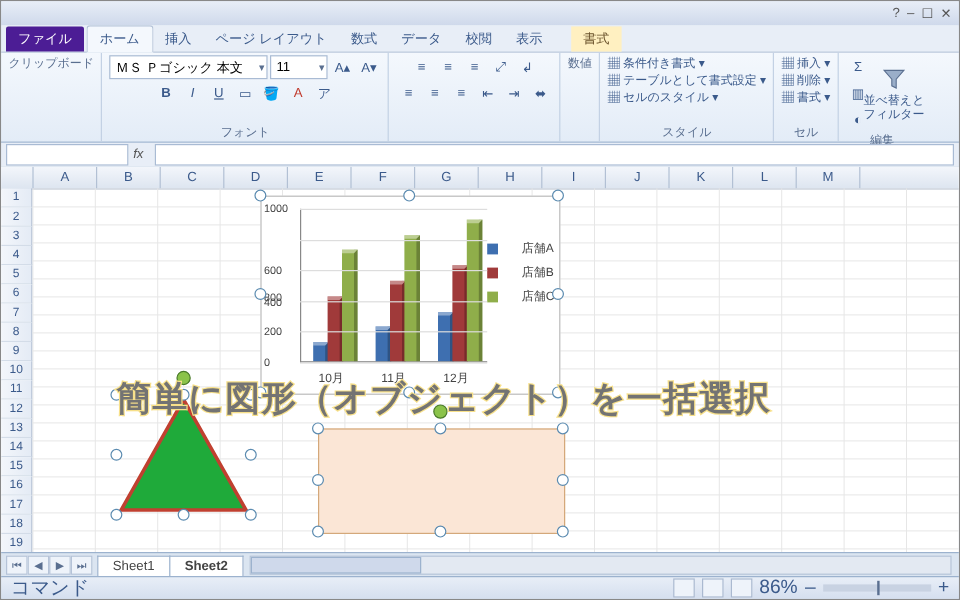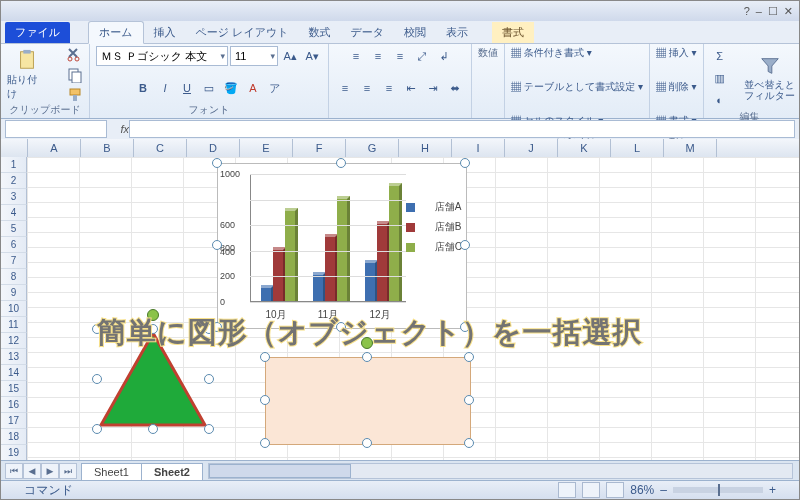--- a/index.html
+++ b/index.html
@@ -3,40 +3,40 @@
 <meta charset="utf-8">
 <style>
 html,body{margin:0;padding:0;font-family:"Meiryo","MS PGothic",sans-serif;font-size:11px;background:#fff;overflow:hidden}
 #app{width:800px;height:500px;position:relative;border:1px solid #888;box-sizing:border-box;background:#dbe5f1}
 
 #title{height:20px;background:linear-gradient(#e8eef7,#cfd9eb);display:flex;align-items:center;justify-content:flex-end;padding:0 6px;color:#555}
 #title span{margin-left:6px}
 
 #tabs{height:22px;background:#e8eef7;display:flex;align-items:flex-end;padding-left:4px;border-bottom:1px solid #b5c3d8}
 .tab{padding:3px 10px;color:#3b5a8b;cursor:pointer}
-.tab.file{background:#1d4ed8;color:#fff;border-radius:2px 2px 0 0;margin-right:18px}
+.tab.file{background:#4c1d95;color:#fff;border-radius:2px 2px 0 0;margin-right:2px}
 .tab.active{background:#f4f8fd;border:1px solid #b5c3d8;border-bottom:1px solid #f4f8fd;border-radius:3px 3px 0 0;color:#3b5a8b;position:relative;top:1px}
 .tab.context{background:#fff0c1;color:#6b532c}
 
 #ribbon{height:74px;background:linear-gradient(#f4f8fd,#e3ecf7);display:flex;border-bottom:1px solid #9cb2ce}
 .group{border-right:1px solid #c3d1e4;padding:2px 6px 0 6px;display:flex;flex-direction:column;justify-content:space-between}
-.group-body{display:flex;align-items:center;gap:20px;flex:1}
+.group-body{display:flex;align-items:center;gap:0;flex:1}
 .group-label{text-align:center;font-size:10px;color:#5a6f90;padding-bottom:1px}
 .bigbtn{display:flex;flex-direction:column;align-items:center;justify-content:center;width:40px;height:56px;color:#3b5a8b;font-size:10px}
 .ico{width:22px;height:22px;margin-bottom:2px}
-.fontbox{display:flex;flex-direction:column;gap:12px}
+.fontbox{display:flex;flex-direction:column;gap:2px}
 .row{display:flex;align-items:center;gap:2px}
 .sel{background:#fff;border:1px solid #a9bbd4;height:18px;padding:0 14px 0 4px;font-size:11px;display:flex;align-items:center;position:relative}
 .sel::after{content:"▾";position:absolute;right:2px;color:#5a6f90;font-size:9px}
 .tbtn{width:18px;height:18px;border:1px solid transparent;display:flex;align-items:center;justify-content:center;color:#3b5a8b;font-size:11px}
 .tbtn.b{font-weight:bold}.tbtn.i{font-style:italic}.tbtn.u{text-decoration:underline}
 
 #fbar{height:20px;background:#e8eef7;display:flex;align-items:center;border-bottom:1px solid #9cb2ce}
 #namebox{width:100px;height:16px;background:#fff;border:1px solid #a9bbd4;margin:0 4px}
-#fx{width:18px;text-align:right;color:#555;font-style:italic}
+#fx{width:18px;text-align:left;color:#555;font-style:italic}
 #finput{flex:1;height:16px;background:#fff;border:1px solid #a9bbd4;margin-right:4px}
 
 #gridwrap{position:absolute;top:138px;left:0;right:0;bottom:38px;background:#fff;overflow:hidden}
 #grid{position:relative;width:100%;height:100%}
 .colhdrs{display:flex;height:18px;background:linear-gradient(#f3f6fb,#dde5f0);border-bottom:1px solid #b2c0d4}
 .corner{width:26px;border-right:1px solid #b2c0d4;background:linear-gradient(#f3f6fb,#dde5f0)}
 .colhdr{width:52px;border-right:1px solid #b2c0d4;text-align:center;color:#3b5a8b;font-size:11px;line-height:18px}
 .rowhdrs{position:absolute;left:0;top:18px;width:26px}
 .rowhdr{height:15px;border-bottom:1px solid #d3dce8;border-right:1px solid #b2c0d4;background:linear-gradient(90deg,#f3f6fb,#e4ebf5);text-align:center;color:#3b5a8b;font-size:10px;line-height:15px}
 .cells{position:absolute;left:26px;top:18px;right:0;bottom:0;background-image:linear-gradient(#e6e6e6 1px,transparent 1px),linear-gradient(90deg,#e6e6e6 1px,transparent 1px);background-size:52px 15px}
@@ -58,21 +58,21 @@
 #chart .sw{width:9px;height:9px}
 .bar3d{position:absolute;bottom:0;width:10px}
 
 #sheettabs{position:absolute;left:0;right:0;bottom:18px;height:20px;background:#dbe5f1;display:flex;align-items:center;border-top:1px solid #9cb2ce}
 #sheettabs .nav{display:flex;margin:0 4px}
 #sheettabs .nav span{width:16px;text-align:center;color:#5a6f90;border:1px solid #b5c3d8;background:#eef3fa;font-size:9px;line-height:14px}
 .stab{padding:2px 12px;background:#fff;border:1px solid #9cb2ce;border-bottom:none;font-size:11px;color:#444;margin-right:-1px}
 .stab.active{background:#fff;font-weight:bold}
 #hscroll{flex:1;height:14px;background:#e3e9f2;border:1px solid #b5c3d8;margin:0 6px;position:relative}
 #hscroll .thumb{position:absolute;left:0;top:0;bottom:0;width:140px;background:#cfd9eb;border:1px solid #9cb2ce}
-#status{position:absolute;left:0;right:0;bottom:0;height:18px;background:linear-gradient(#e8eef7,#d5dfef);display:flex;align-items:center;justify-content:space-between;padding:0 23px;color:#3b5a8b;font-size:12px;border-top:1px solid #9cb2ce}
+#status{position:absolute;left:0;right:0;bottom:0;height:18px;background:linear-gradient(#e8eef7,#d5dfef);display:flex;align-items:center;justify-content:space-between;padding:0 8px;color:#3b5a8b;font-size:16px;border-top:1px solid #9cb2ce}
 #status .right{display:flex;align-items:center;gap:6px}
 #zoom{width:90px;height:6px;background:#c8d2e2;position:relative}
 #zoom::before{content:"";position:absolute;left:50%;top:-3px;width:2px;height:12px;background:#5a6f90}
 .viewbtn{width:16px;height:14px;border:1px solid #aab9d0;background:#eef3fa}
 </style>
 </head>
 <body>
 
 <div id="app">
   <div id="title">
@@ -84,44 +84,20 @@
 
   <div id="tabs">
     <div class="tab file">ファイル</div>
     <div id="dyn-tabs" style="display: contents;"><div class="tab active">ホーム</div><div class="tab">挿入</div><div class="tab">ページ レイアウト</div><div class="tab">数式</div><div class="tab">データ</div><div class="tab">校閲</div><div class="tab">表示</div></div>
     <div style="width:14px"></div>
     <div class="tab context">書式</div>
   </div>
 
   <div id="ribbon">
     <div class="group">
-      <div class="group-body">
-        <div class="bigbtn">
-          <svg class="ico" viewBox="0 0 24 24">
-              <rect x="5" y="3" width="14" height="18" fill="#f7e6a3" stroke="#b89b4a"></rect>
-              <rect x="8" y="1" width="8" height="4" fill="#9aaec9"></rect>
-            </svg>
-          <span>貼り付け</span>
-        </div>
-        <div style="display:flex;flex-direction:column;gap:4px">
-          <svg width="16" height="16">
-              <path d="M2 2 L10 10 M10 2 L2 10" stroke="#5a6f90" stroke-width="2"></path>
-              <circle cx="3" cy="12" r="2" fill="none" stroke="#c0483a"></circle>
-              <circle cx="10" cy="12" r="2" fill="none" stroke="#c0483a"></circle>
-            </svg>
-          <svg width="16" height="16">
-              <rect x="2" y="2" width="9" height="11" fill="#fff" stroke="#5a6f90"></rect>
-              <rect x="5" y="5" width="9" height="11" fill="#fff" stroke="#5a6f90"></rect>
-            </svg>
-          <svg width="16" height="16">
-              <rect x="3" y="2" width="10" height="6" fill="#f3c268" stroke="#b8872a"></rect>
-              <rect x="6" y="8" width="4" height="6" fill="#9aaec9"></rect>
-            </svg>
-        </div>
-      </div>
       <div class="group-label">クリップボード</div>
     </div>
 
     <div class="group">
       <div class="group-body fontbox">
         <div class="row">
           <div class="sel" style="width:112px">ＭＳ Ｐゴシック 本文</div>
           <div class="sel" style="width:28px">11</div>
           <div class="tbtn">A▴</div>
           <div class="tbtn">A▾</div>

